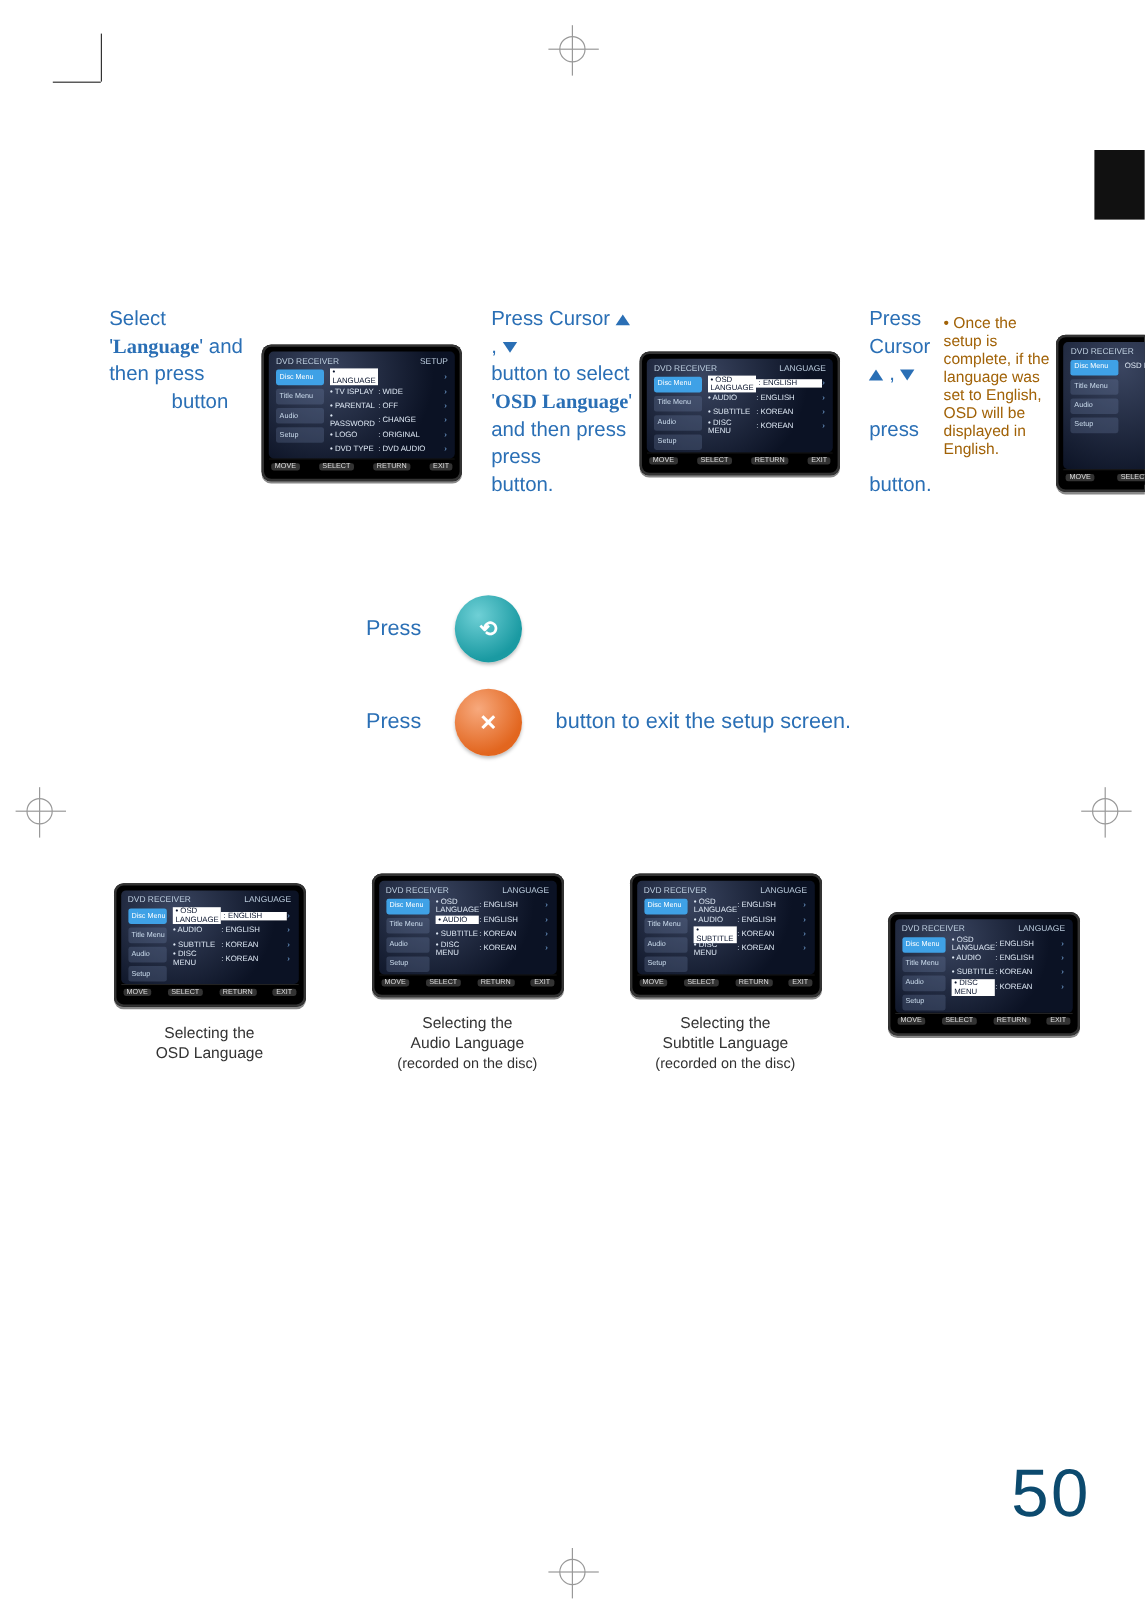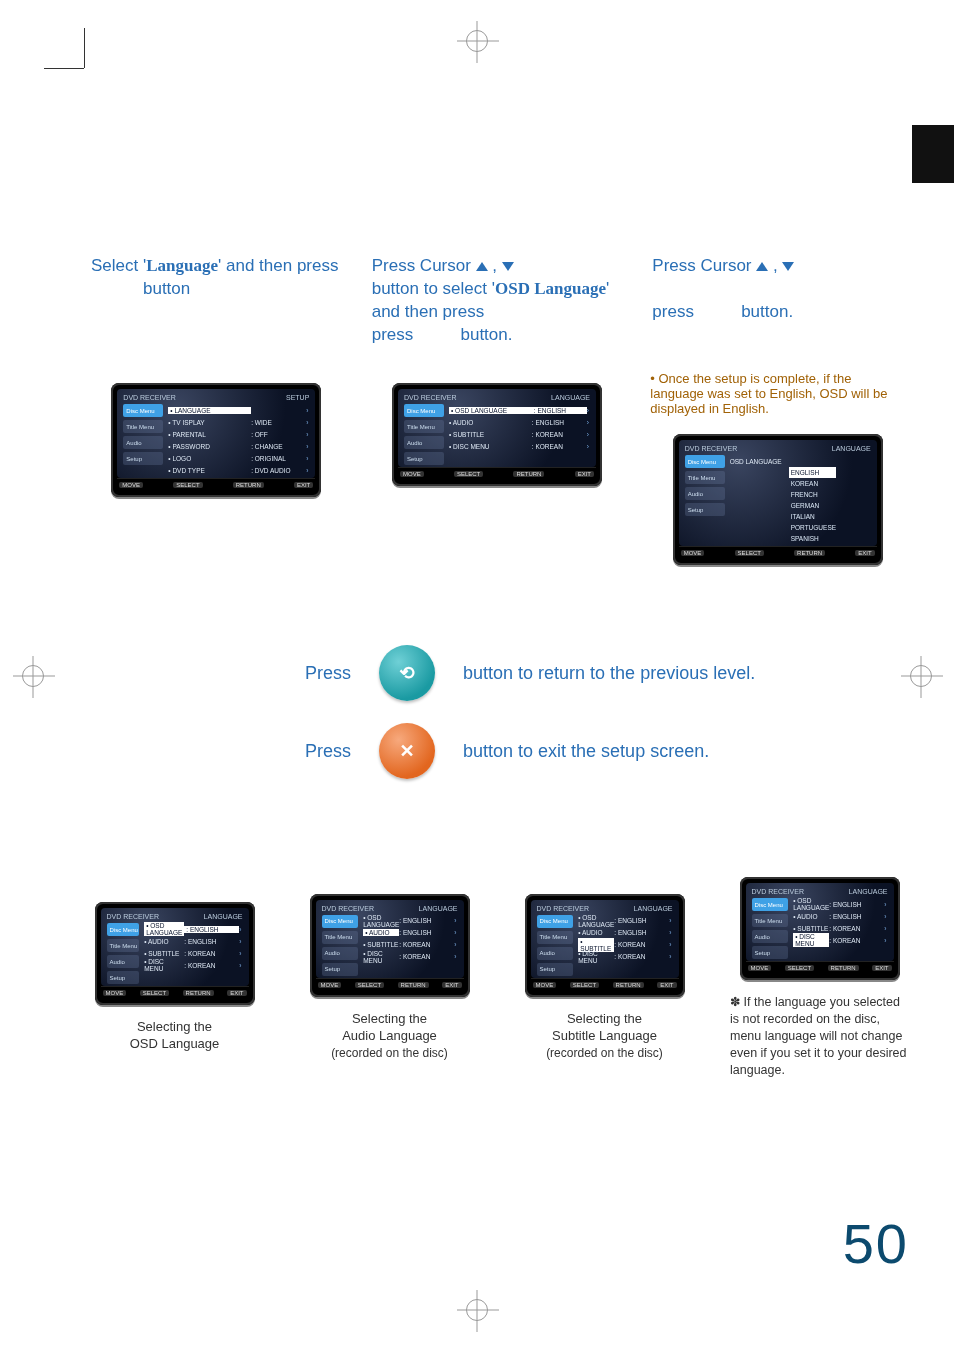--- a/index.html
+++ b/index.html
@@ -48,21 +48,21 @@
   .black-tab {
     position:absolute; right:-45px; top:50px;
     width:42px; height:58px; background:#111;
   }
 
   .steps {
     display:flex; gap:18px; margin-top:180px;
   }
   .step {
     flex:1;
-    display:flex; flex-direction:column;
+    display:flex; flex-direction:row;
   }
   .step-head {
     color:#2a6fb5; font-size:17px; line-height:1.35;
     min-height:110px;
     padding: 0 6px;
   }
   .step-head b { font-family: "Times New Roman", serif; font-weight:bold; }
   .tri-up, .tri-down { display:inline-block; width:0;height:0;border-left:6px solid transparent;border-right:6px solid transparent; vertical-align:middle;}
   .tri-up{border-bottom:9px solid #2a6fb5;}
   .tri-down{border-top:9px solid #2a6fb5;}
@@ -315,21 +315,20 @@
           <span>EXIT</span>
         </div>
       </div>
     </div>
   </div>
 
   <div class="middle">
     <div class="mid-row">
       <span class="mid-text">Press</span>
       <span class="btn-circ btn-teal">⟲</span>
-      <span class="mid-text">button to return to the previous level.</span>
     </div>
     <div class="mid-row">
       <span class="mid-text">Press</span>
       <span class="btn-circ btn-orange">✕</span>
       <span class="mid-text">button to exit the setup screen.</span>
     </div>
   </div>
 
   <div class="thumbs">
     <div class="thumb-col">
@@ -525,20 +524,17 @@
               </div>
           </div>
         </div>
         <div class="osd-foot">
           <span>MOVE</span>
           <span>SELECT</span>
           <span>RETURN</span>
           <span>EXIT</span>
         </div>
       </div>
-      <div class="foot-note">
-        <span class="star">✽ </span><span>If the language you selected is not recorded on the disc, menu language will not change even if you set it to your desired language.</span>
-      </div>
     </div>
   </div>
 
   <div class="page-num">50</div>
 </div>
 
 </body></html>

